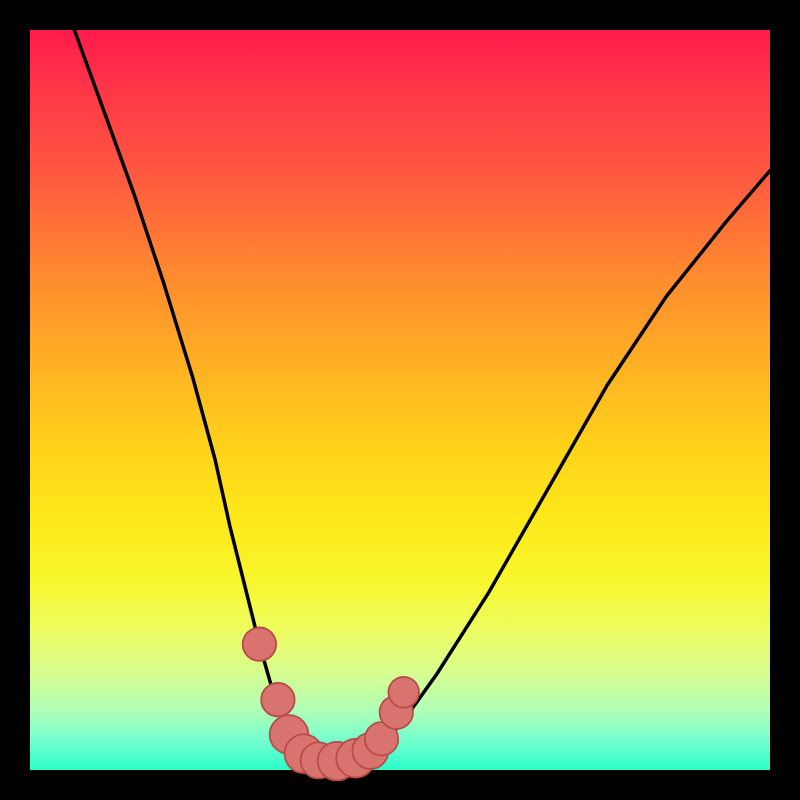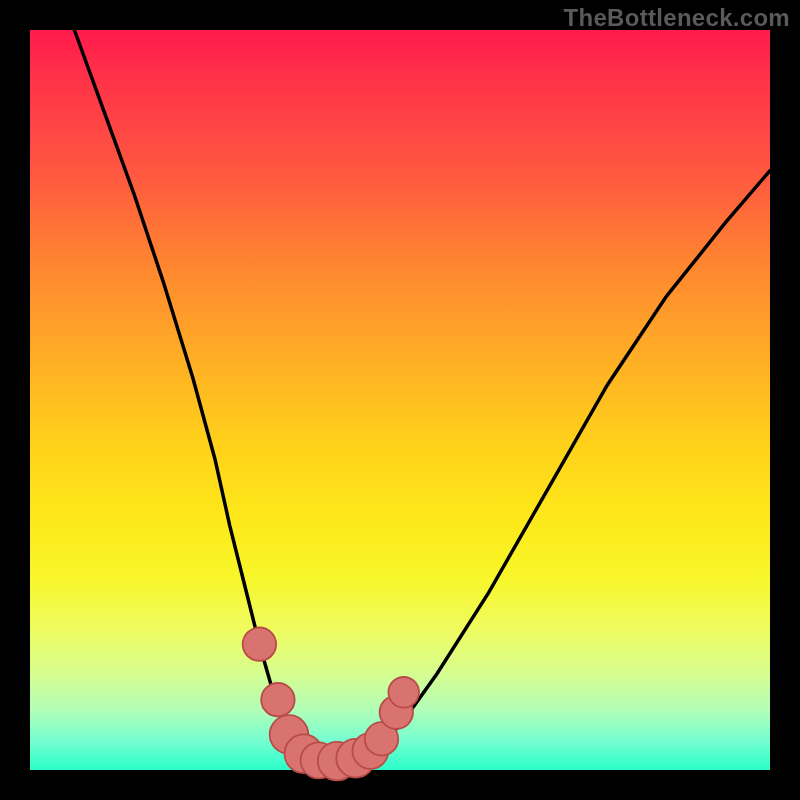--- a/index.html
+++ b/index.html
@@ -69,21 +69,20 @@
     fill: #d9736f;
     stroke: #b84c49;
     stroke-width: 1.8;
   }
 </style>
 </head>
 <body>
 
 <div class="frame">
 
-  <div class="watermark">TheBottleneck.com</div>
 
   <div class="plot">
     <svg class="curves" viewBox="0 0 740 740">
       <path id="curve-path" class="curve-line" d="M44.4 0.0 L74.0 81.4 L103.6 162.8 L133.2 251.6 L162.8 347.8 L185.0 429.2 L199.8 495.8 L214.6 555.0 L229.4 614.2 L244.2 666.0 L259.0 703.0 L270.1 721.5 L281.2 728.9 L296.0 731.1 L310.8 731.1 L325.6 728.2 L340.4 721.5 L370.0 695.6 L407.0 643.8 L458.8 562.4 L518.0 458.8 L577.2 355.2 L636.4 266.4 L695.6 192.4 L740.0 140.6"></path>
       <g id="marker-group">
           <circle cx="229.4" cy="614.2" r="16.7" class="marker"></circle>
           <circle cx="247.9" cy="669.7" r="16.7" class="marker"></circle>
           <circle cx="259.0" cy="704.5" r="19.3" class="marker"></circle>
           <circle cx="273.8" cy="723.7" r="19.3" class="marker"></circle>
           <circle cx="288.6" cy="730.4" r="18.0" class="marker"></circle>

